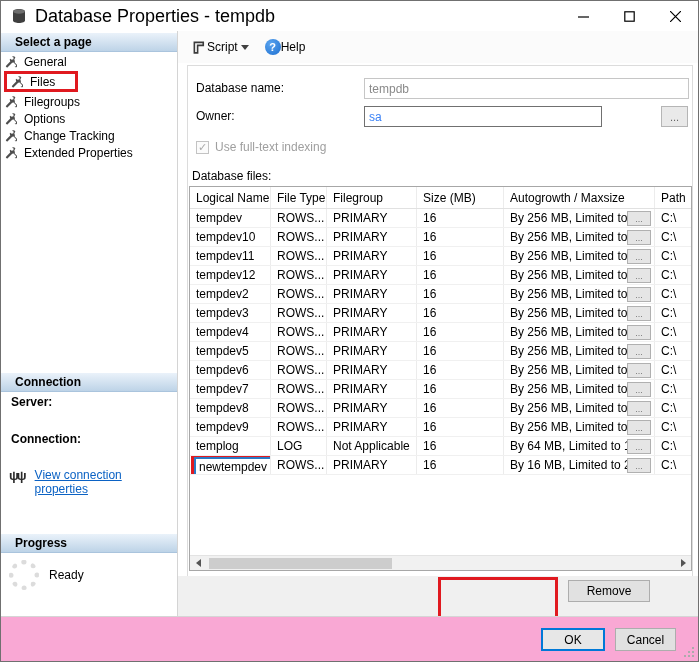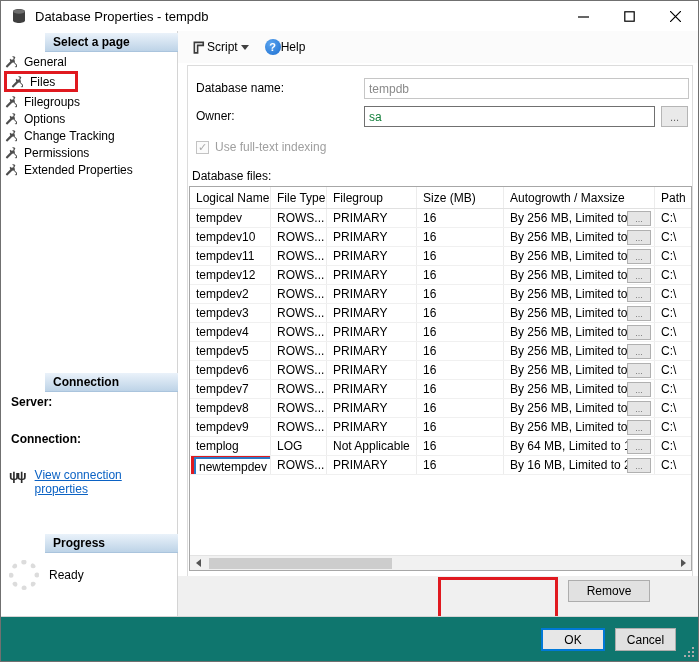--- a/index.html
+++ b/index.html
@@ -4,31 +4,31 @@
 <style>
   * { box-sizing: border-box; margin: 0; padding: 0; }
   html,body { background:#cfcfcf; }
   body { font-family: "Liberation Sans", sans-serif; font-size: 12px; color:#000; }
 
   .window { position:relative; width:699px; height:662px; background:#fff; border:1px solid #707070; overflow:hidden; }
 
   
   .titlebar { position:absolute; top:0; left:0; right:0; height:30px; background:#fff; display:flex; align-items:center; }
   .titlebar .app-icon { margin-left:10px; width:16px; height:16px; flex:0 0 auto; }
-  .titlebar .title { margin-left:8px; font-size:13px; flex:1 1 auto; white-space:nowrap; }
+  .titlebar .title { margin-left:8px; font-size:18px; flex:1 1 auto; white-space:nowrap; }
   .win-btn { width:46px; height:30px; display:flex; align-items:center; justify-content:center; flex:0 0 auto; }
 
   
   .bodyarea { position:absolute; top:30px; left:0; right:0; bottom:45px; background:#fff; }
 
   
   .sidebar { position:absolute; top:0; left:0; width:177px; height:100%; background:#fff; border-right:1px solid #d4d4d4; }
-  .panel-header { position:absolute; left:0; width:176px; height:19px; line-height:18px; padding-left:8px;
+  .panel-header { position:absolute; left:0; width:176px; height:19px; line-height:18px; padding-left:14px;
                   font-weight:bold; background:linear-gradient(180deg,#eaf2fa 0%,#bdd3e7 100%);
-                  border-bottom:1px solid #aac4dd;margin-left:44px; }
+                  border-bottom:1px solid #aac4dd; }
   .hdr-select { top:2px; } .hdr-connection { top:342px; } .hdr-progress { top:503px; }
 
   .pages { position:absolute; top:22px; left:0; width:176px; }
   .page-item { display:flex; align-items:center; height:17px; padding-left:4px; gap:7px; cursor:default; white-space:nowrap; }
   .page-item.highlighted { border:3px solid #e0191f; height:21px; width:74px; padding-left:4px; margin:1px 0 1px 3px; }
   .wrench { width:12px; height:12px; flex:0 0 auto; }
 
   .side-label { position:absolute; left:10px;font-weight:bold; }
   .lbl-server { top:364px; } .lbl-conn { top:401px; }
   .conn-link-row { position:absolute; top:437px; left:8px; display:flex; gap:10px; }
@@ -46,21 +46,21 @@
   .dd-arrow { width:0; height:0; border-left:4px solid transparent; border-right:4px solid transparent; border-top:5px solid #404040; margin-left:3px; }
   .help-circle { width:16px; height:16px; border-radius:50%; background:radial-gradient(circle at 35% 30%, #5aa4ef, #1d6fd0); color:#fff; font-weight:bold; font-size:11px; display:flex; align-items:center; justify-content:center; }
 
   .content { position:absolute; top:32px; left:0; right:0; bottom:40px; background:#fff; }
   .content-box { position:absolute; left:9px; top:2px; width:506px; height:513px; border:1px solid #dcdcdc; background:#fff; }
 
   .f-label { position:absolute; left:8px; line-height:21px; }
   .l-dbname { top:12px; } .l-owner { top:40px; }
   .field { position:absolute; height:21px; font-family:"Liberation Sans",sans-serif; font-size:12px; padding:0 4px; background:#fff; }
   .dbname-field { left:176px; top:12px; width:325px; border:1px solid #c6c6c6; color:#8a8a8a; }
-  .owner-field { left:176px; top:40px; width:291px; border:1px solid #707070; color:#15803d; }
+  .owner-field { left:176px; top:40px; width:238px; border:1px solid #707070; color:#3b82f6; }
   .browse-btn { position:absolute; left:473px; top:40px; width:27px; height:21px; background:#e9e9e9; border:1px solid #b5b5b5; color:#666; font-size:11px; line-height:18px; text-align:center; }
 
   .checkbox-row { position:absolute; left:8px; top:74px; display:flex; align-items:center; gap:6px; color:#9f9f9f; }
   .cbx { width:13px; height:13px; border:1px solid #c3c3c3; background:#fbfbfb; color:#a8a8a8; font-size:11px; line-height:11px; text-align:center; }
 
   .l-files { top:100px; left:4px; }
 
   
   .grid { position:absolute; left:1px; top:120px; width:503px; height:385px; border:1px solid #a7a7a7; background:#fff; overflow:hidden; }
   .g-row { display:flex; height:19px; border-bottom:1px solid #f0f0f0; }
@@ -85,21 +85,21 @@
   .hs-thumb { position:absolute; left:19px; top:2px; width:183px; height:11px; background:#cdcdcd; }
 
   
   .action-strip { position:absolute; left:0; right:0; bottom:0; height:40px; background:#f0f0f0; }
   .btn { background:#e1e1e1; border:1px solid #adadad; font-family:"Liberation Sans",sans-serif; font-size:12px; color:#000; }
   .add-frame { position:absolute; left:260px; top:1px; border:3px solid #e0191f; }
   .add-btn { display:block; width:114px; height:22px;margin-top:40px; }
   .remove-btn { position:absolute; left:390px; top:4px; width:82px; height:22px; }
 
   
-  .footer { position:absolute; left:0; right:0; bottom:0; height:45px; background:#0f766e; border-top:1px solid #d5d5d5; }
+  .footer { position:absolute; left:0; right:0; bottom:0; height:45px; background:#f9a8d4; border-top:1px solid #d5d5d5; }
   .ok-btn { position:absolute; left:540px; top:11px; width:64px; height:23px; border:2px solid #0078d7; background:#e7e7e7; }
   .cancel-btn { position:absolute; left:614px; top:11px; width:61px; height:23px; }
   .grip { position:absolute; right:2px; bottom:2px; }
 </style>
 </head>
 <body>
 
 <div class="window">
 
   <div class="titlebar">
@@ -165,27 +165,20 @@
           </div>
 
           <div class="page-item">
             <svg class="wrench" viewBox="0 0 16 16">
               <path fill="#4e4e4e" d="M13.8 1.6a3.9 3.9 0 0 0-4.6-.6l2.3 1.1-.3 2.3-2.3.5-2.2-1.3a3.9 3.9 0 0 0 1.2 4.4c1 .8 2.3 1 3.5.6l2.9 2.9a1.4 1.4 0 1 1-2 2l.9.9a1.9 1.9 0 0 0 2.7-2.7l-3-3c.5-1.2.3-2.6-.5-3.6z"></path>
               <path fill="#4e4e4e" d="M9.4 7.3 3 13.7a1.5 1.5 0 1 0 2.1 2.1l6.4-6.4-2.1-2.1z" transform="translate(-1.2 -1.2)"></path>
             </svg>
             <span>Change Tracking</span>
           </div>
 
-          <div class="page-item">
-            <svg class="wrench" viewBox="0 0 16 16">
-              <path fill="#4e4e4e" d="M13.8 1.6a3.9 3.9 0 0 0-4.6-.6l2.3 1.1-.3 2.3-2.3.5-2.2-1.3a3.9 3.9 0 0 0 1.2 4.4c1 .8 2.3 1 3.5.6l2.9 2.9a1.4 1.4 0 1 1-2 2l.9.9a1.9 1.9 0 0 0 2.7-2.7l-3-3c.5-1.2.3-2.6-.5-3.6z"></path>
-              <path fill="#4e4e4e" d="M9.4 7.3 3 13.7a1.5 1.5 0 1 0 2.1 2.1l6.4-6.4-2.1-2.1z" transform="translate(-1.2 -1.2)"></path>
-            </svg>
-            <span>Permissions</span>
-          </div>
 
           <div class="page-item">
             <svg class="wrench" viewBox="0 0 16 16">
               <path fill="#4e4e4e" d="M13.8 1.6a3.9 3.9 0 0 0-4.6-.6l2.3 1.1-.3 2.3-2.3.5-2.2-1.3a3.9 3.9 0 0 0 1.2 4.4c1 .8 2.3 1 3.5.6l2.9 2.9a1.4 1.4 0 1 1-2 2l.9.9a1.9 1.9 0 0 0 2.7-2.7l-3-3c.5-1.2.3-2.6-.5-3.6z"></path>
               <path fill="#4e4e4e" d="M9.4 7.3 3 13.7a1.5 1.5 0 1 0 2.1 2.1l6.4-6.4-2.1-2.1z" transform="translate(-1.2 -1.2)"></path>
             </svg>
             <span>Extended Properties</span>
           </div>
         </div>
 

